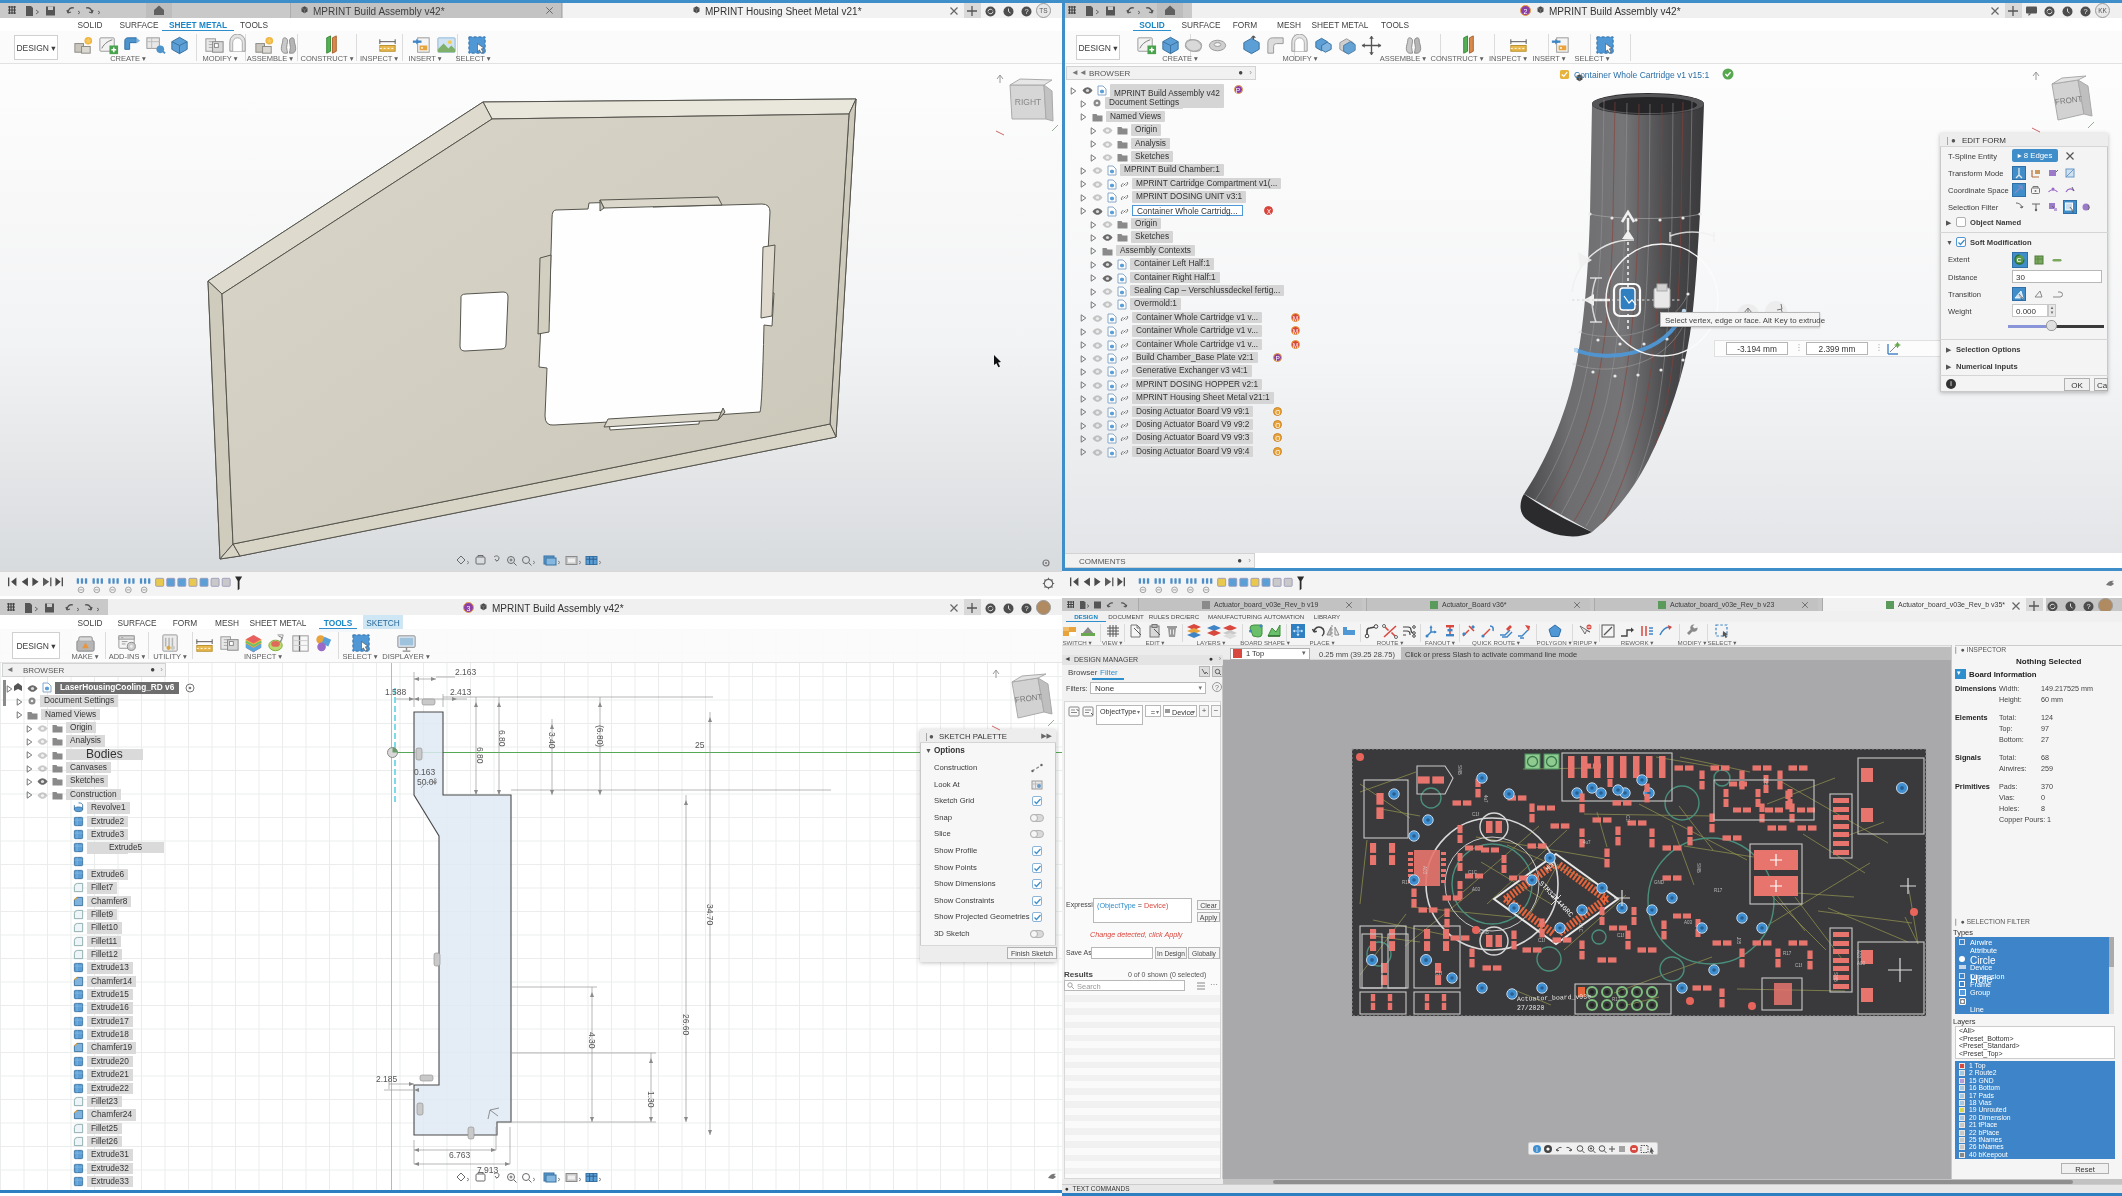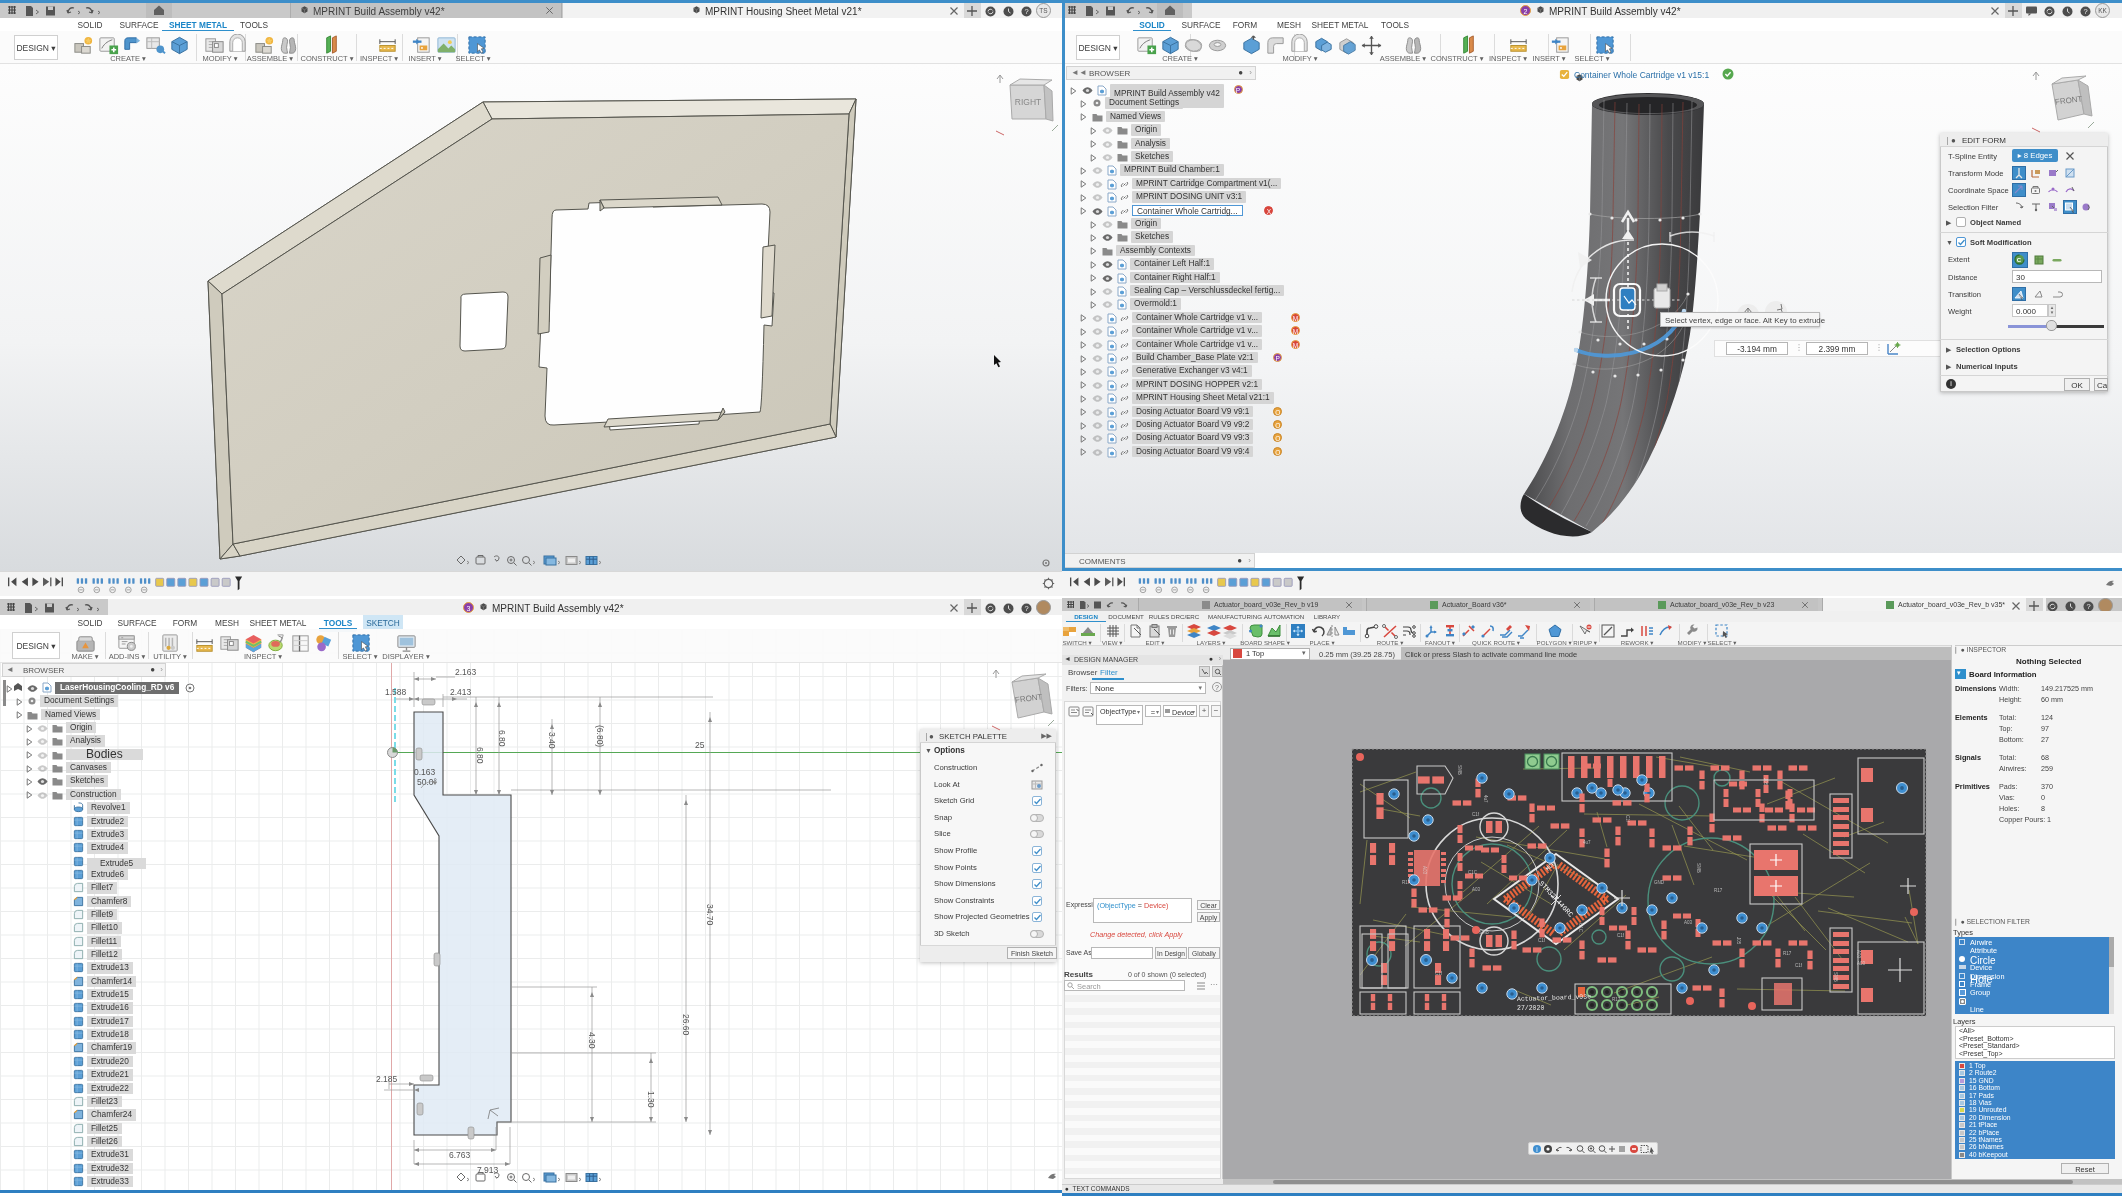--- a/index.html
+++ b/index.html
@@ -1530,21 +1530,21 @@
     <div class="treerow" style="left:87.0px;top:230.84999999999994px;background:#dadada;color:#333;padding:0 4px;height:11.4px;line-height:11.4px;font-size:8.3px">Extrude3</div>
     <svg class="abs" style="left:73.0px;top:244.19999999999993px" width="11" height="11" viewBox="0 0 12 12">
       <rect x="1.5" y="1.5" width="9" height="9" rx="1" fill="#5b9fd6" stroke="#39719f"></rect>
       <path d="M1.5 4.5h9M4.5 1.5v9" stroke="#8abadf" stroke-width=".8"></path>
     </svg>
     <div class="treerow" style="left:87.0px;top:244.19999999999993px;background:#dadada;color:#333;padding:0 4px;height:11.4px;line-height:11.4px;font-size:8.3px">Extrude4</div>
     <svg class="abs" style="left:73.0px;top:257.54999999999995px" width="11" height="11" viewBox="0 0 12 12">
       <rect x="1.5" y="1.5" width="9" height="9" rx="1" fill="#5b9fd6" stroke="#39719f"></rect>
       <path d="M1.5 4.5h9M4.5 1.5v9" stroke="#8abadf" stroke-width=".8"></path>
     </svg>
-    <div class="treerow" style="left:87.0px;top:260px;background:#dadada;color:#333;padding:0 13px;height:11.4px;line-height:11.4px;font-size:8.3px">Extrude5</div>
+    <div class="treerow" style="left:87.0px;top:244px;background:#dadada;color:#333;padding:0 22px;height:11.4px;line-height:11.4px;font-size:8.3px">Extrude5</div>
     <svg class="abs" style="left:73.0px;top:270.9px" width="11" height="11" viewBox="0 0 12 12">
       <rect x="1.5" y="1.5" width="9" height="9" rx="1" fill="#5b9fd6" stroke="#39719f"></rect>
       <path d="M1.5 4.5h9M4.5 1.5v9" stroke="#8abadf" stroke-width=".8"></path>
     </svg>
     <div class="treerow" style="left:87.0px;top:270.9px;background:#dadada;color:#333;padding:0 4px;height:11.4px;line-height:11.4px;font-size:8.3px">Extrude6</div>
     <svg class="abs" style="left:73.0px;top:284.25px" width="11" height="11" viewBox="0 0 12 12">
       <path d="M1.5 10.5V5a3.5 3.5 0 013.5-3.5h5.5v9z" fill="#eef4f8" stroke="#8aa"></path>
     </svg>
     <div class="treerow" style="left:87.0px;top:284.25px;background:#dadada;color:#333;padding:0 4px;height:11.4px;line-height:11.4px;font-size:8.3px">Fillet7</div>
     <svg class="abs" style="left:73.0px;top:297.6px" width="11" height="11" viewBox="0 0 12 12">

